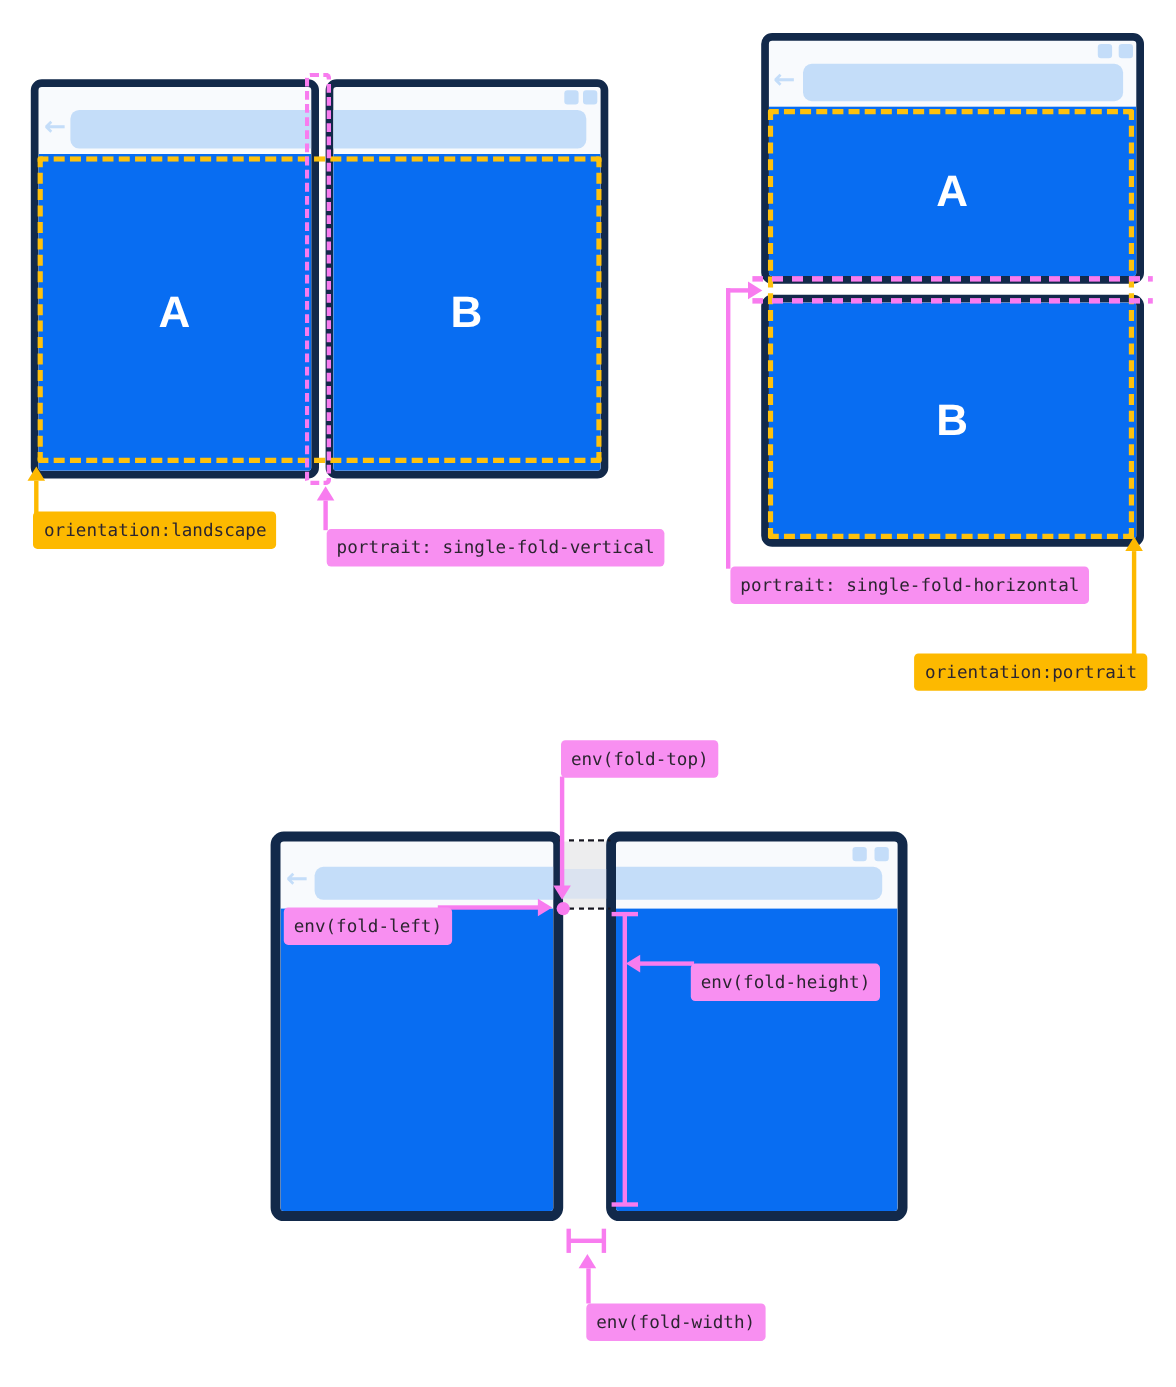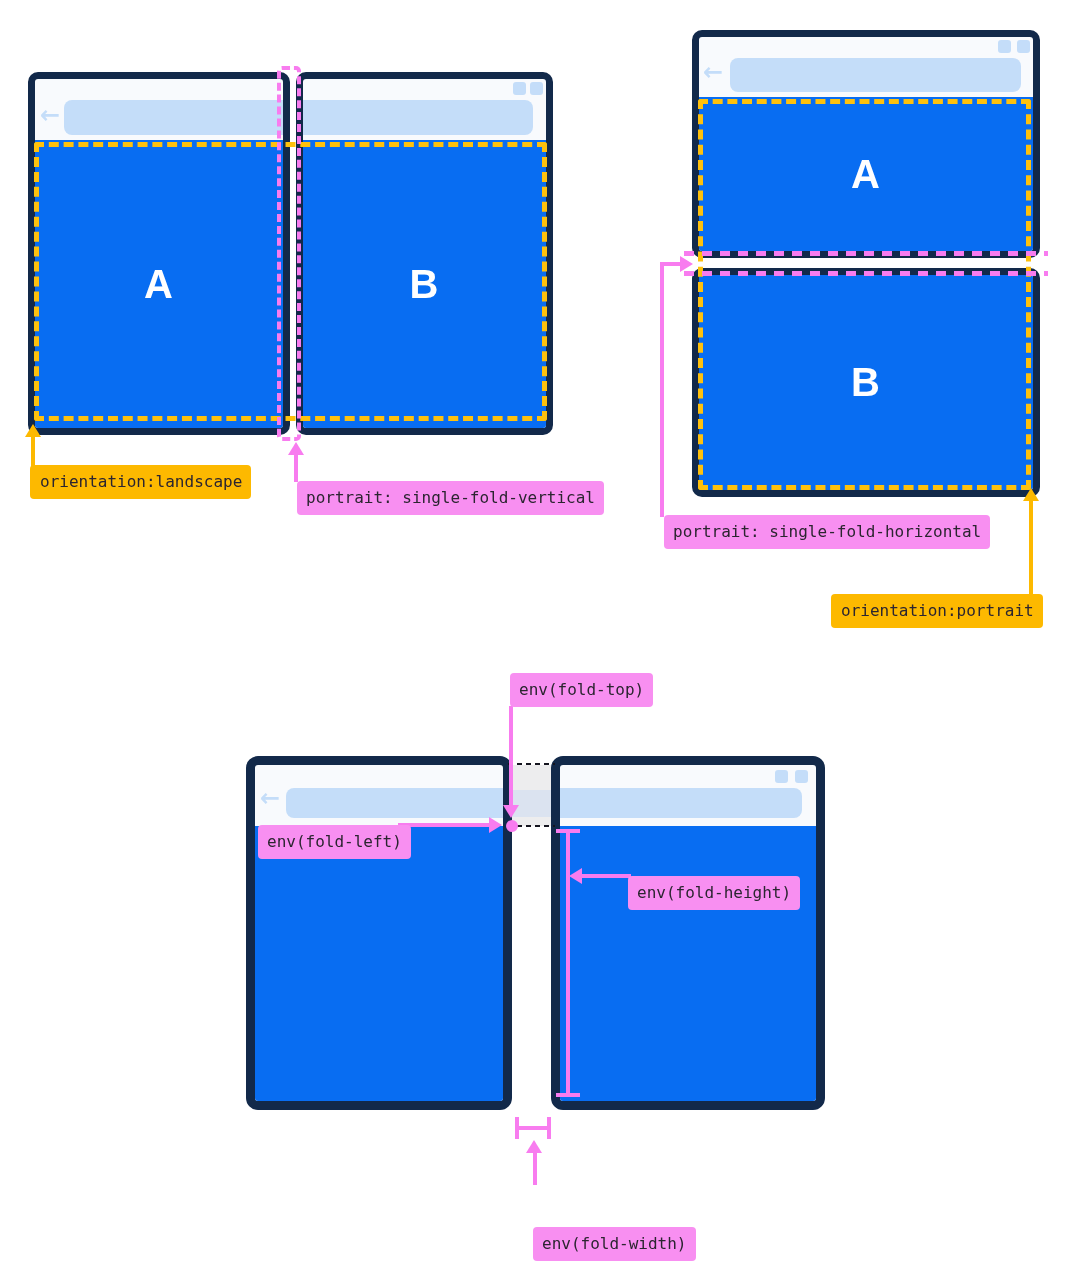--- a/index.html
+++ b/index.html
@@ -150,16 +150,16 @@
     <div class="seg" style="left:556px;top:1093px;width:24px;height:4px"></div>
     <div class="seg" style="left:581px;top:874px;width:50px;height:4px"></div>
     <div class="tri tl" style="left:569px;top:868px"></div>
     <div class="lbl lbl-p" style="left:628px;top:876px">env(fold-height)</div>
 
     <div class="seg" style="left:517px;top:1126px;width:32px;height:4px"></div>
     <div class="seg" style="left:515px;top:1117px;width:4px;height:22px"></div>
     <div class="seg" style="left:547px;top:1117px;width:4px;height:22px"></div>
     <div class="seg" style="left:533px;top:1153px;width:4px;height:32px"></div>
     <div class="tri tu" style="left:526px;top:1140px"></div>
-    <div class="lbl lbl-p" style="left:533px;top:1227px">env(fold-width)</div>
+    <div class="lbl lbl-p" style="left:533px;top:1185px">env(fold-width)</div>
   </section>
 
 </div>
 
 </body></html>

